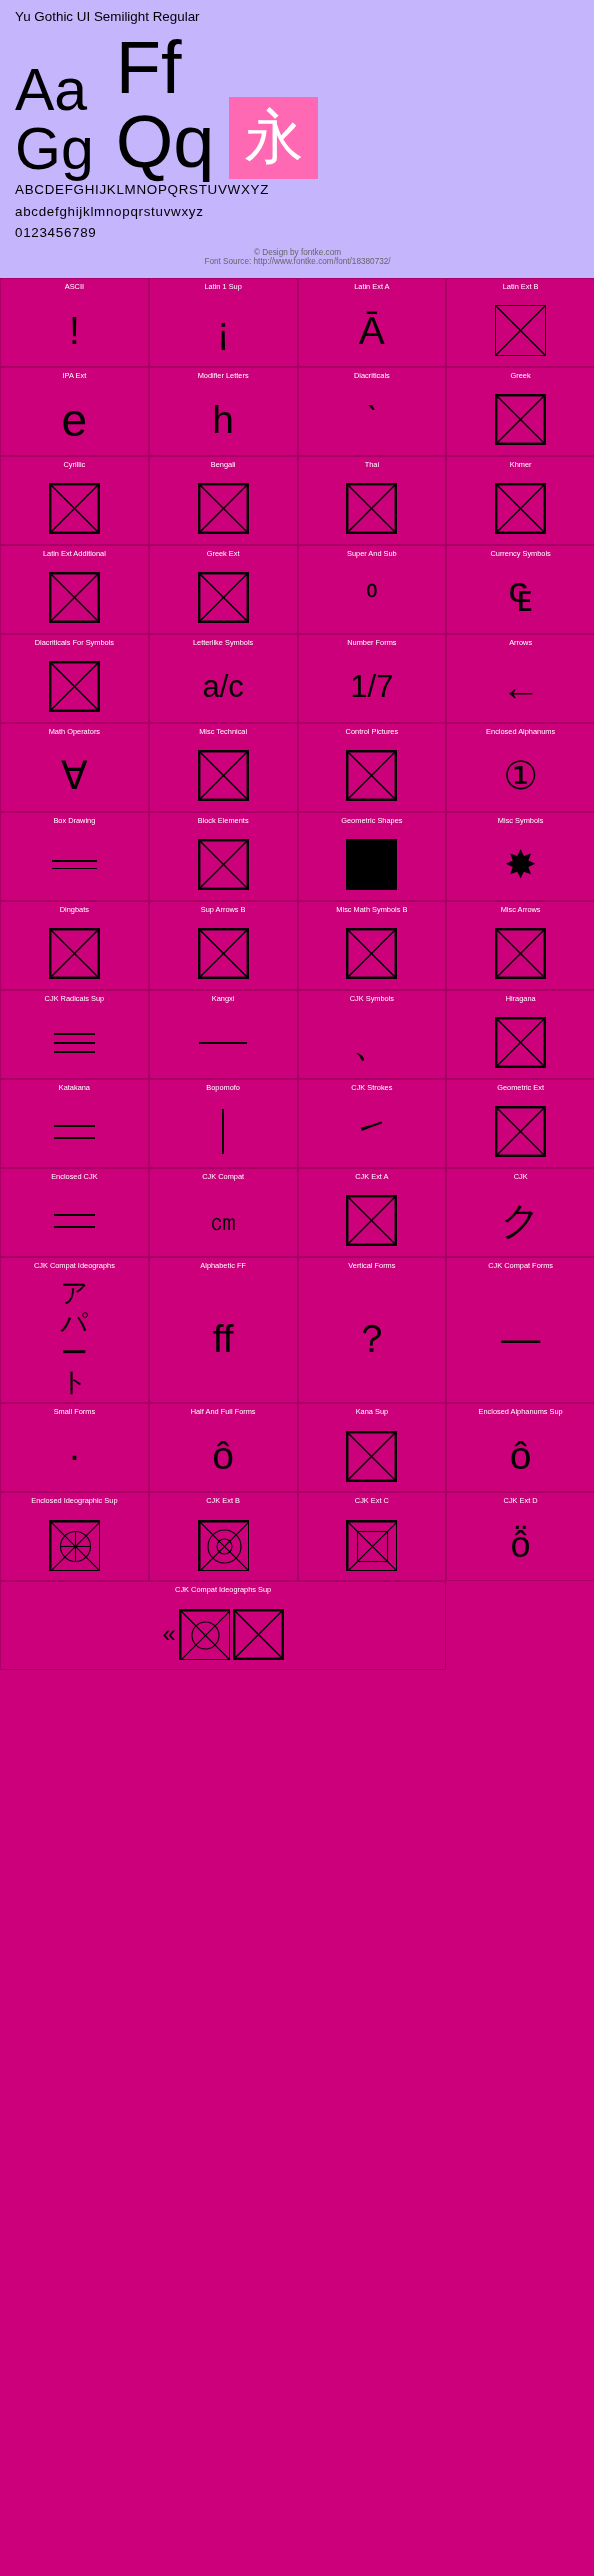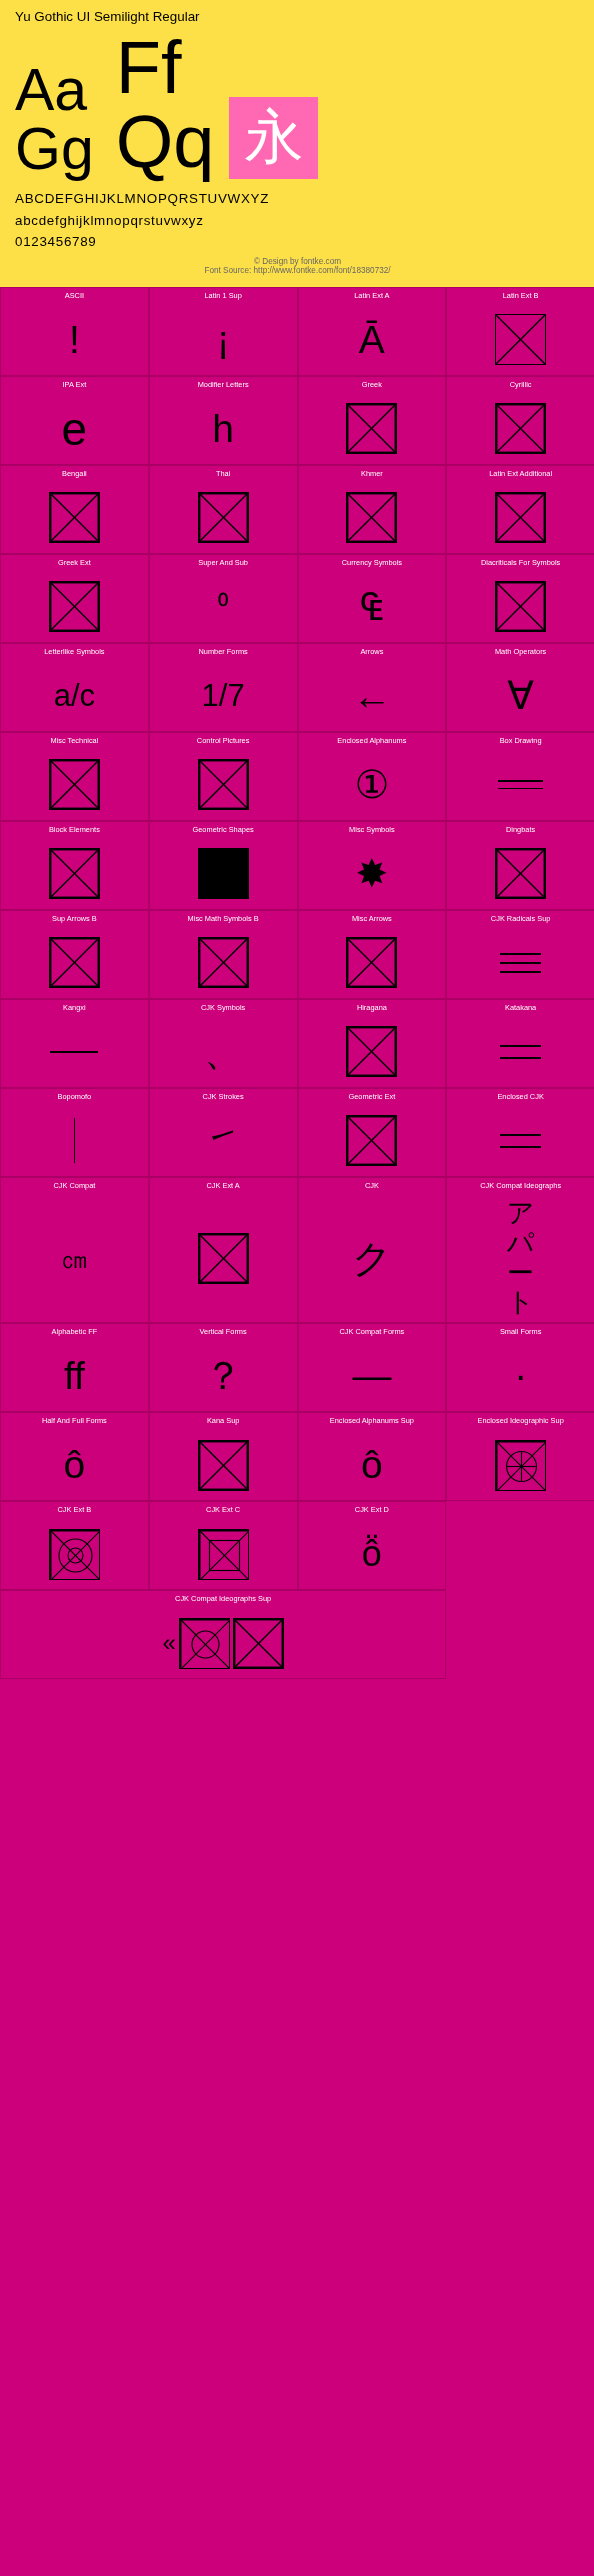--- a/index.html
+++ b/index.html
@@ -5,21 +5,21 @@
     * { margin: 0; padding: 0; box-sizing: border-box; }
     body {
       width: 595px;
       background: #cc007a;
       font-family: 'Yu Gothic UI', 'YuGothic', sans-serif;
       color: #000;
     }
 
     
     .header {
-      background: #fde047;
+      background: #c4b5fd;
       padding: 9px 15px 12px;
     }
     .font-title {
       font-size: 13.4px;
       color: #000;
       font-weight: normal;
       margin-bottom: 7.4px;
     }
     .specimen-row {
       display: flex;
@@ -47,21 +47,20 @@
       align-items: center;
       justify-content: center;
       margin-left: 15px;
     }
     .specimen-kanji {
       font-size: 59px;
       color: #fff;
       font-weight: 300;
     }
     .alphabet-section {
-      margin-top: 9px;
     }
     .alphabet-line {
       font-size: 13.4px;
       color: #000;
       font-weight: 300;
       letter-spacing: 0.7px;
       line-height: 1.6;
     }
     .credit-section {
       text-align: center;
@@ -194,20 +193,26 @@
         <span class="cell-char" style="font-size:46px;">e</span>
       </div>
     </div>
     <div class="grid-cell">
       <span class="cell-label">Modifier Letters</span>
       <div class="cell-content">
         <span class="cell-char">h</span>
       </div>
     </div>
     <div class="grid-cell">
+      <span class="cell-label">Diacriticals</span>
+      <div class="cell-content">
+        <span class="cell-char" style="font-size:36px;">ˋ</span>
+      </div>
+    </div>
+    <div class="grid-cell">
       <span class="cell-label">Greek</span>
       <div class="cell-content">
         <div class="x-box">
           <svg viewBox="0 0 68 68">
               <rect x="1" y="1" width="66" height="66" fill="none" stroke="#000" stroke-width="2"></rect>
               <line x1="1" y1="1" x2="67" y2="67" stroke="#000" stroke-width="2"></line>
               <line x1="67" y1="1" x2="1" y2="67" stroke="#000" stroke-width="2"></line>
             </svg>
         </div>
       </div>

